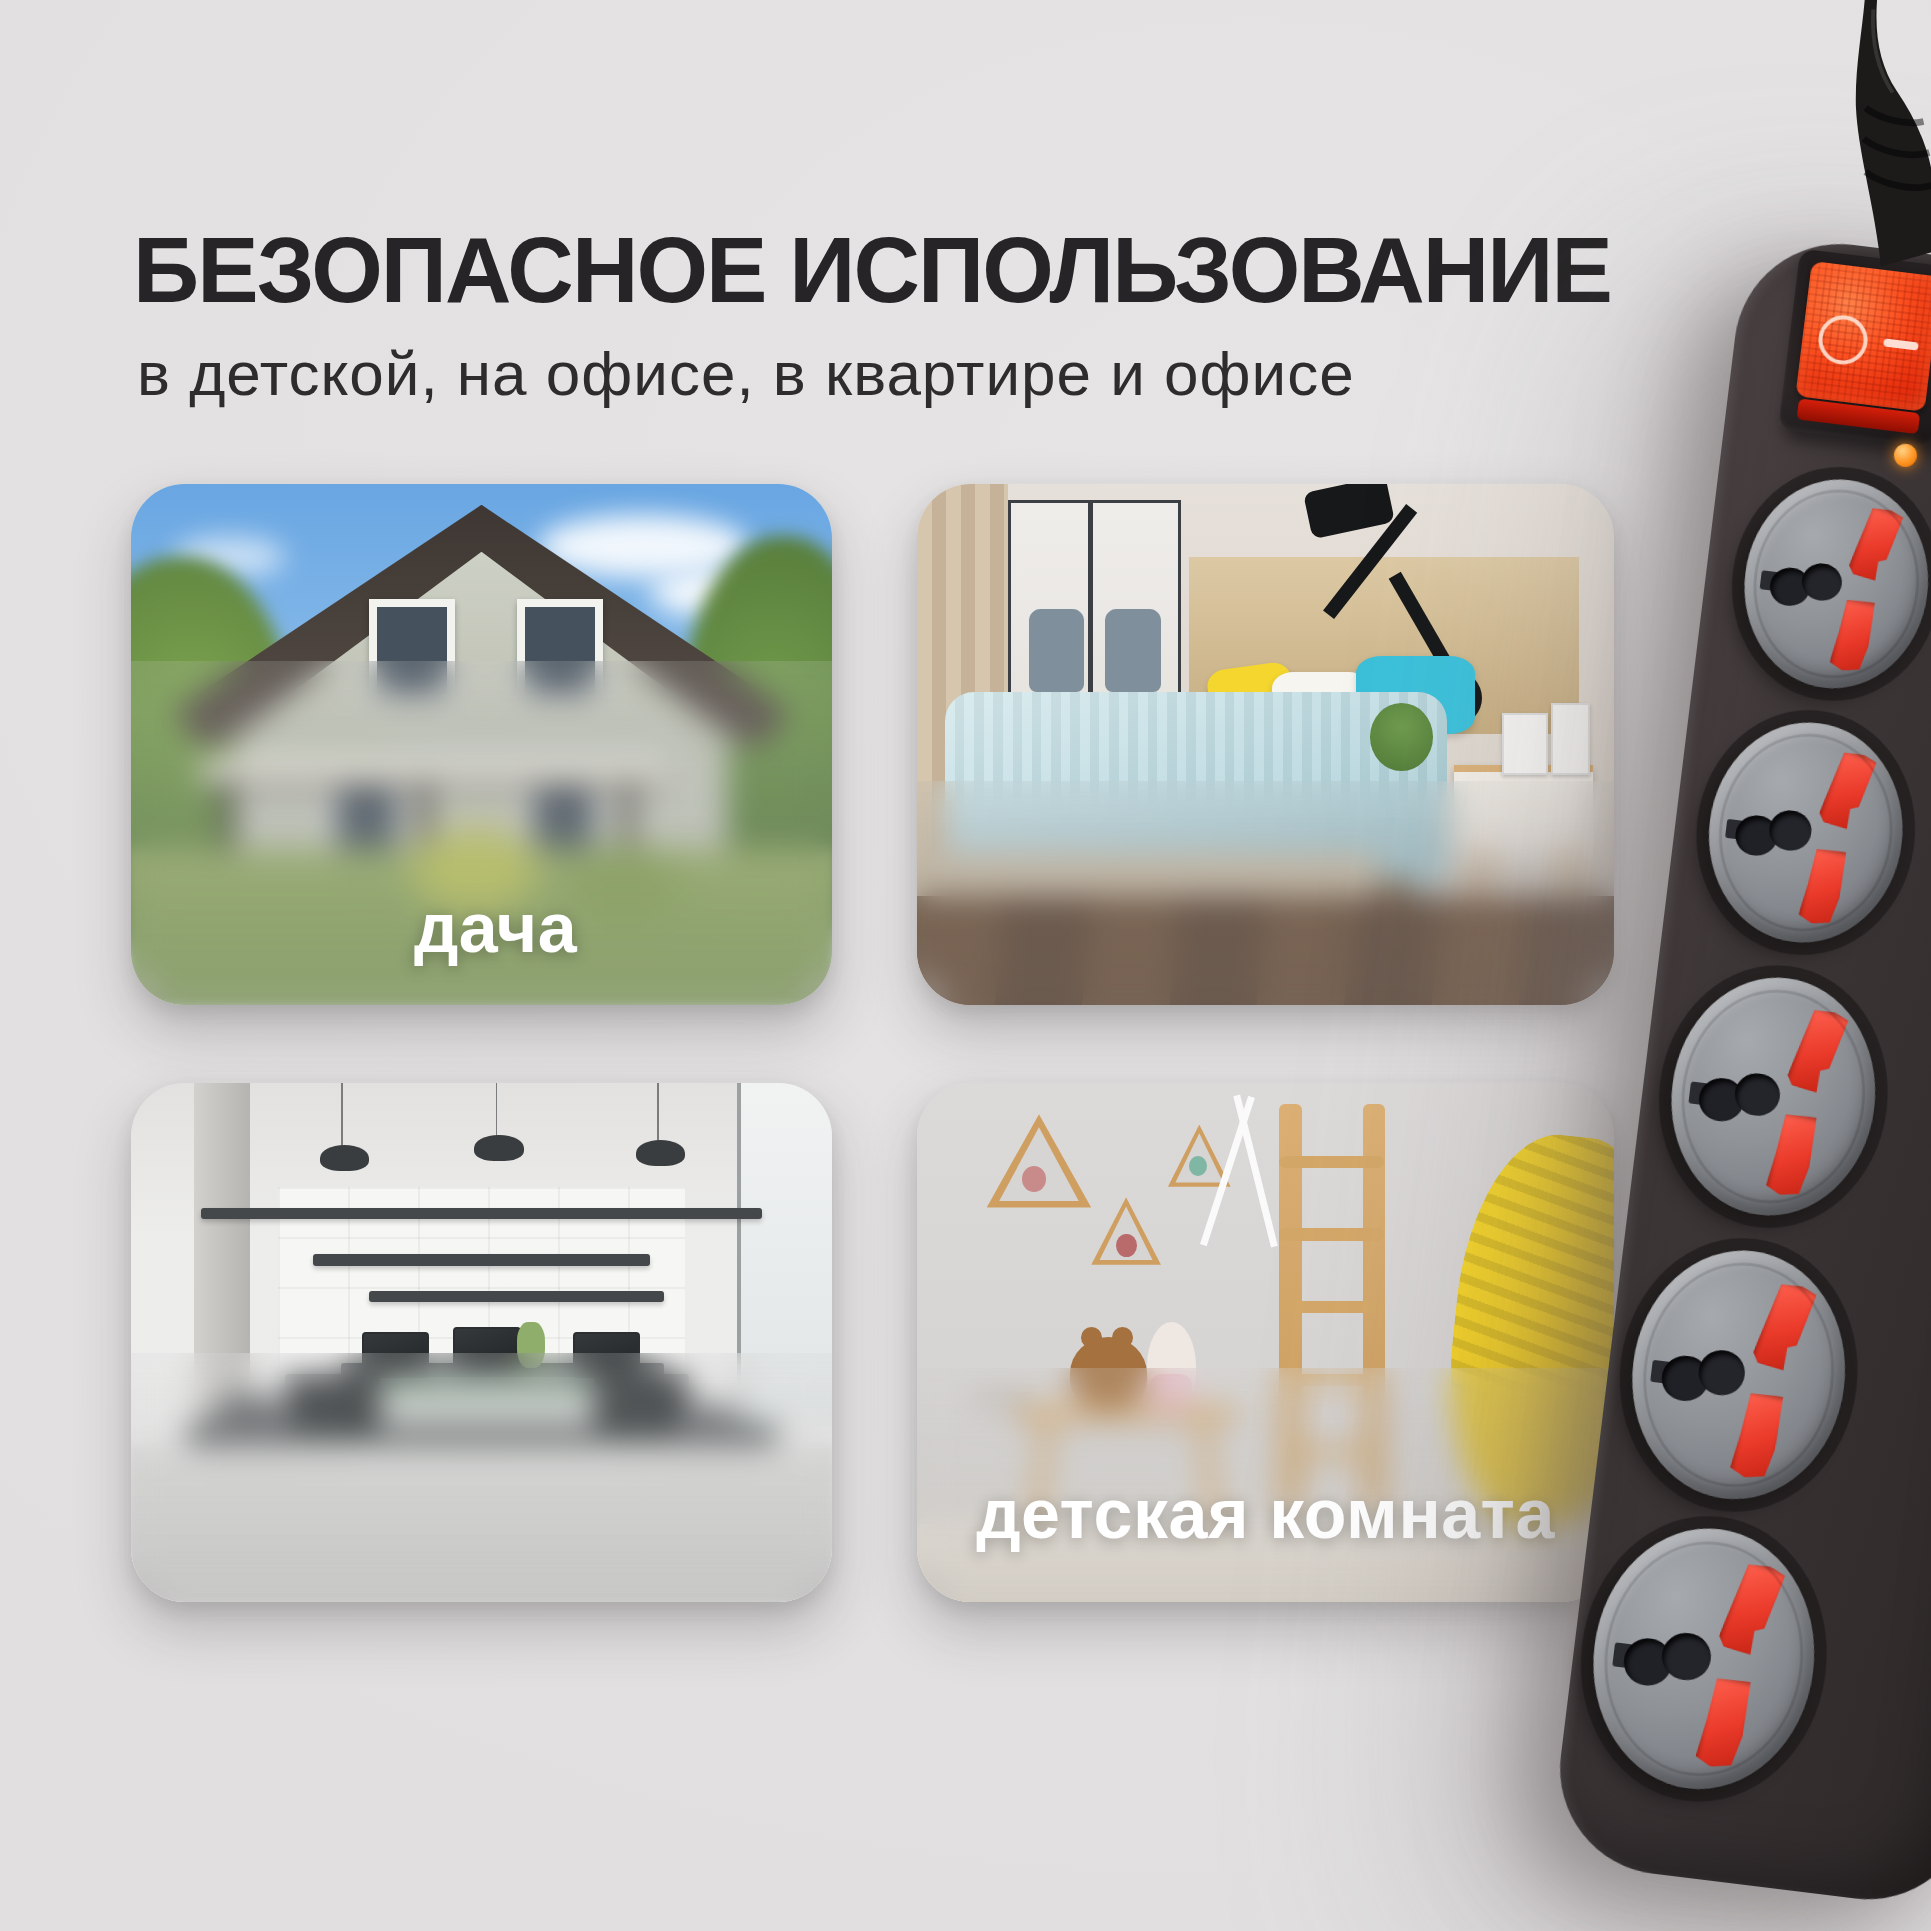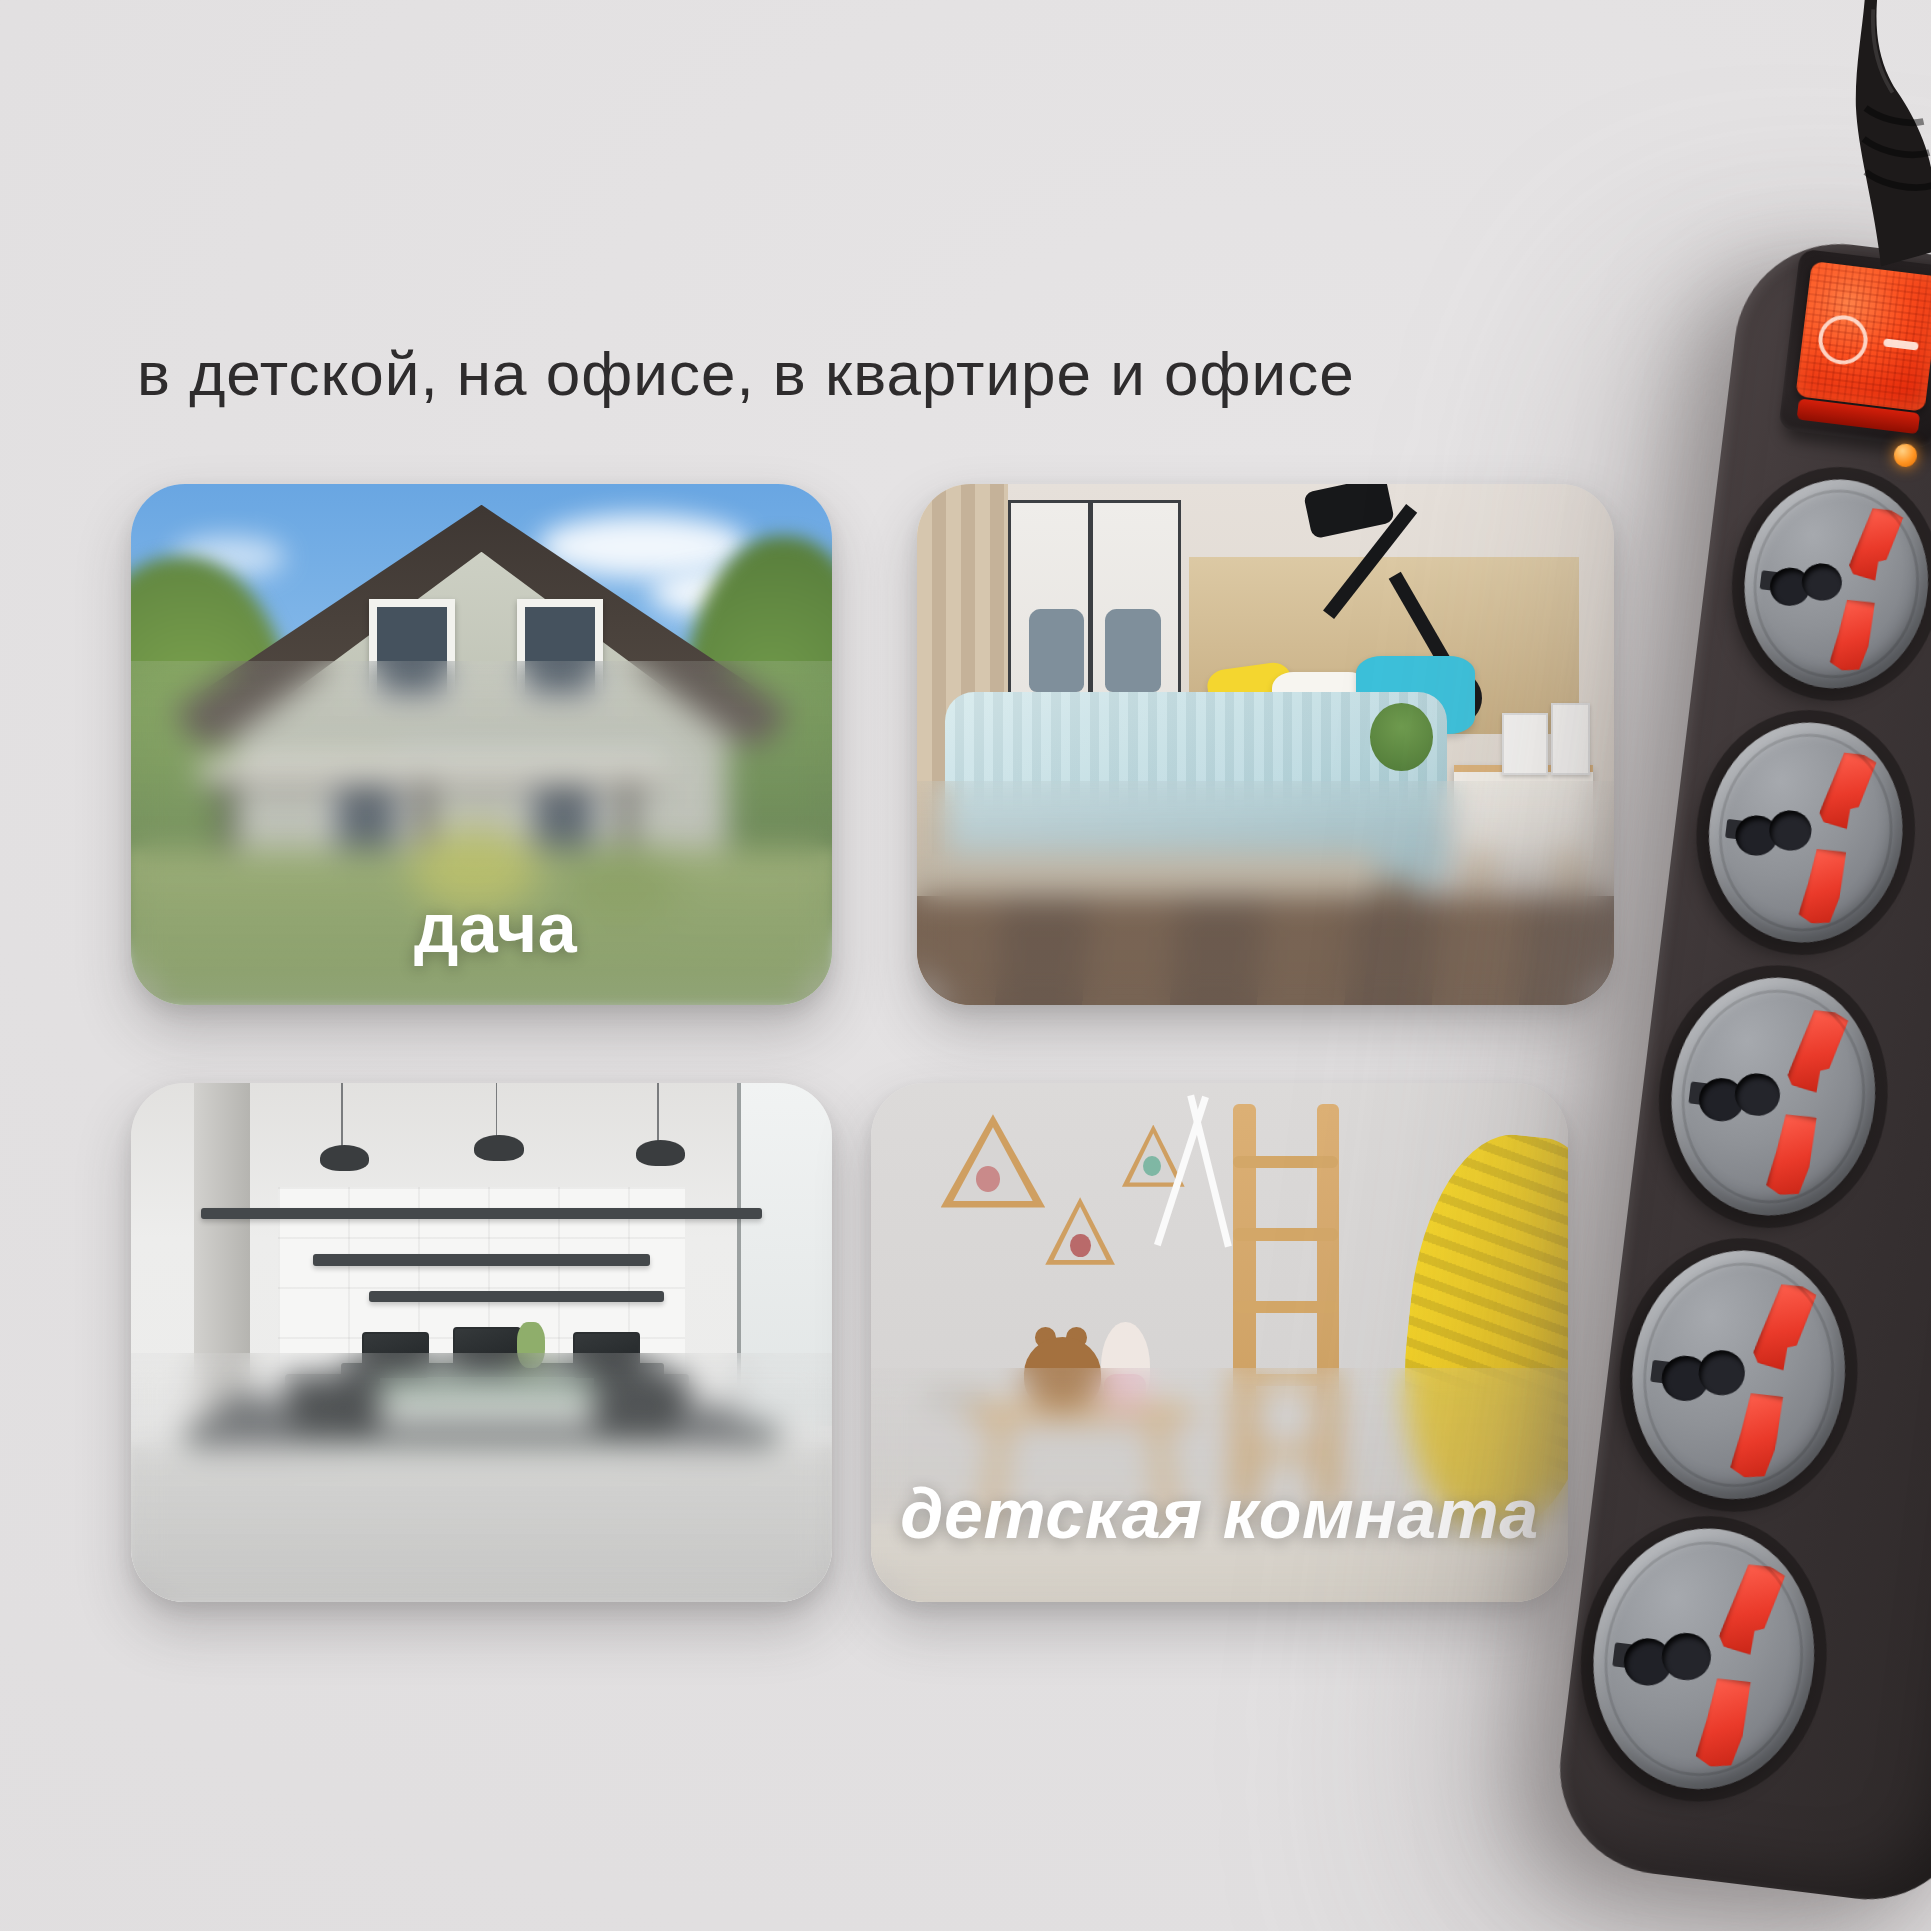--- a/index.html
+++ b/index.html
@@ -12,21 +12,21 @@
          letter-spacing:-1.9px;color:#262426;line-height:1;white-space:nowrap;}
   .subtitle{position:absolute;left:137px;top:340px;font-size:62px;font-weight:400;
          letter-spacing:1px;color:#2e2c2d;line-height:1.1;white-space:nowrap;}
 
   
   .card{position:absolute;border-radius:54px;overflow:hidden;
         box-shadow:0 27px 53px rgba(60,55,55,.25), 0 7.7px 17.4px rgba(60,55,55,.12);}
   .card.c1{left:131px;top:484px;width:701px;height:521px;}
   .card.c2{left:917px;top:484px;width:697px;height:521px;}
   .card.c3{left:131px;top:1083px;width:701px;height:519px;}
-  .card.c4{left:871px;top:1083px;width:697px;height:519px;font-style:italic;}
+  .card.c4{left:917px;top:1083px;width:697px;height:519px;}
   .scene{position:absolute;inset:0;}
   .scene *{position:absolute;}
   .shade{position:absolute;left:0;right:0;bottom:0;
          backdrop-filter:blur(15.4px);-webkit-backdrop-filter:blur(15.4px);
          background:linear-gradient(180deg, rgba(175,175,175,.10) 0%, rgba(150,148,148,.30) 45%, rgba(140,138,138,.34) 100%);}
   .c1 .shade{height:66%;background:linear-gradient(180deg, rgba(205,205,205,.18) 0%, rgba(170,170,170,.34) 100%);}
   .c2 .shade{height:43%;}
   .c3 .shade{height:48%;background:linear-gradient(180deg, rgba(215,215,215,.20) 0%, rgba(185,185,185,.38) 100%);}
   .c4 .shade{height:45%;background:linear-gradient(180deg, rgba(210,208,206,.22) 0%, rgba(185,183,181,.36) 100%);}
   .card-label{position:absolute;left:0;right:0;text-align:center;color:#fff;
@@ -168,20 +168,21 @@
   .slot-bottom{left:53%;top:56%;width:19%;height:35%;transform:rotate(5deg);
         clip-path:polygon(12% 4%, 92% 0%, 100% 60%, 88% 94%, 40% 100%, 0% 92%, 8% 50%);}
 
   .cable{position:absolute;left:1823px;top:-7.7px;width:145px;height:290px;}
 </style>
 </head>
 <body>
 
 <div class="canvas">
 
+  <div class="title">БЕЗОПАСНОЕ ИСПОЛЬЗОВАНИЕ</div>
   <div class="subtitle">в детской, на офисе, в квартире и офисе</div>
 
   <div class="card c1">
     <div class="scene">
       <div class="sky"></div>
       <div class="cloud" style="left:58%;top:6%;width:30%;height:12%;"></div>
       <div class="cloud" style="left:74%;top:16%;width:22%;height:10%;"></div>
       <div class="cloud" style="left:6%;top:10%;width:16%;height:8%;opacity:.6;"></div>
       <div class="tree" style="left:-10%;top:14%;width:34%;height:78%;background:radial-gradient(circle at 55% 35%,#7ba24e,#54783a 75%);"></div>
       <div class="tree" style="left:16%;top:34%;width:22%;height:42%;background:radial-gradient(circle at 50% 35%,#86ad57,#5e8340 75%);"></div>

